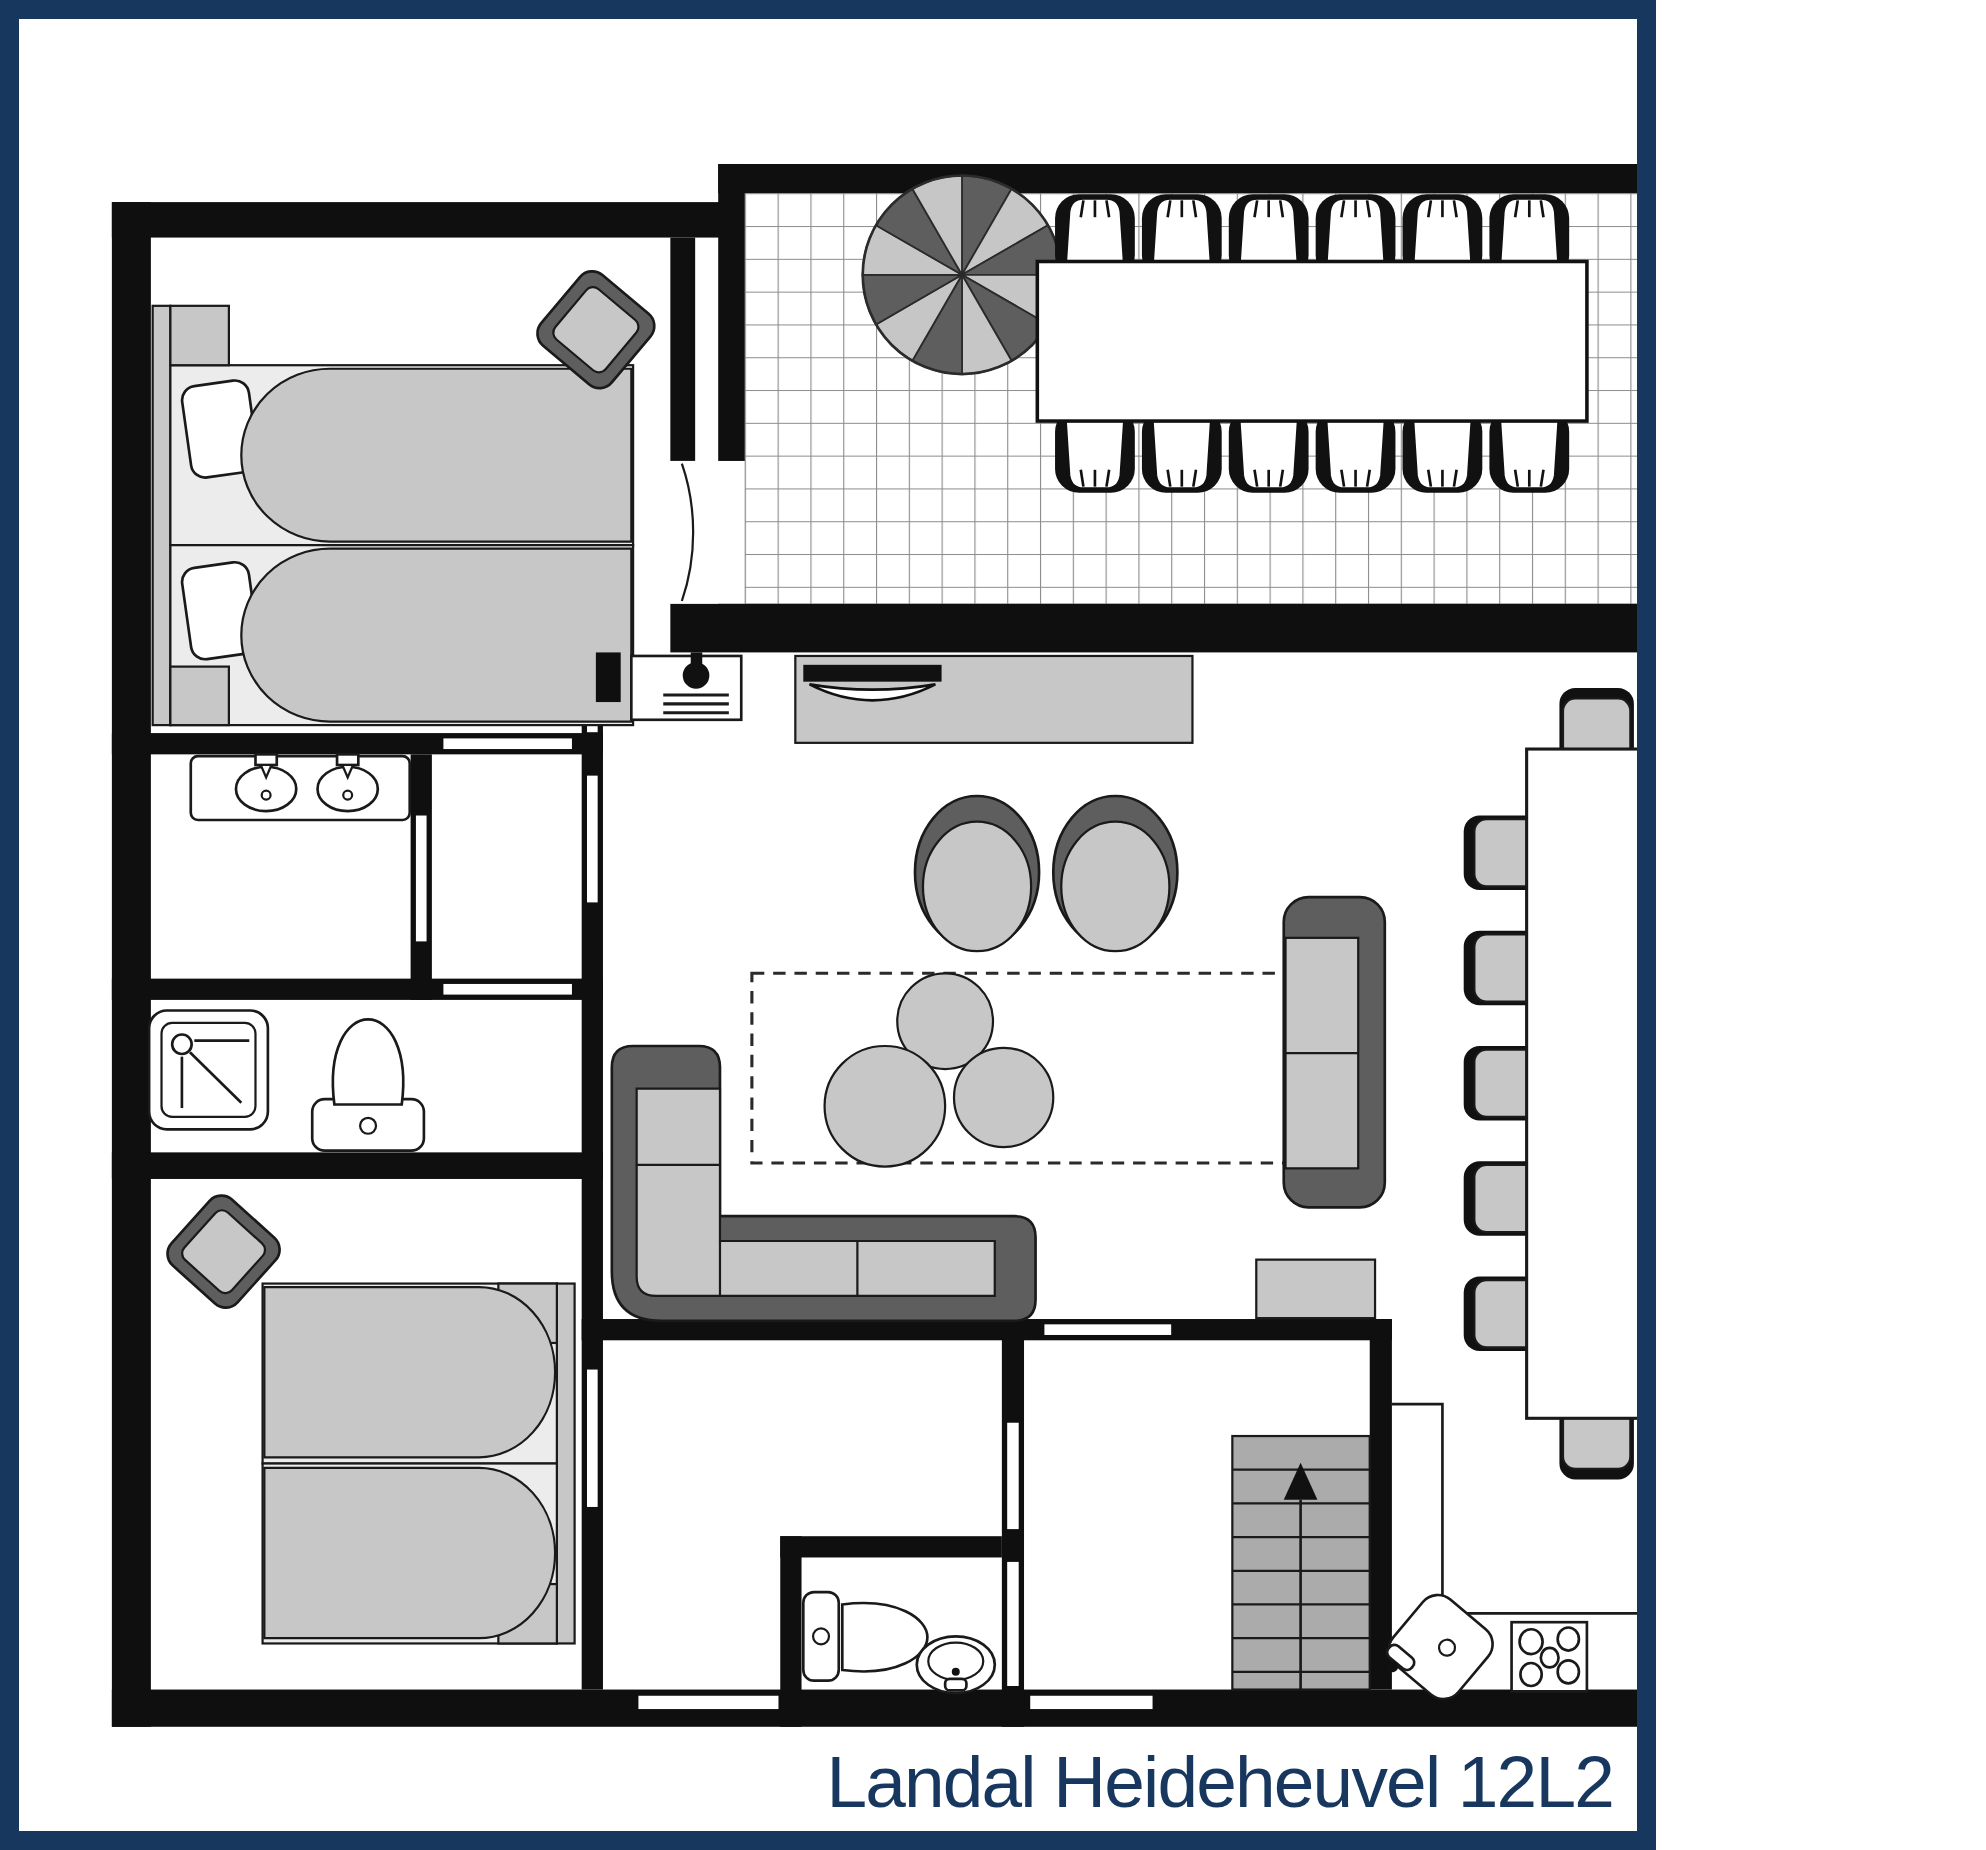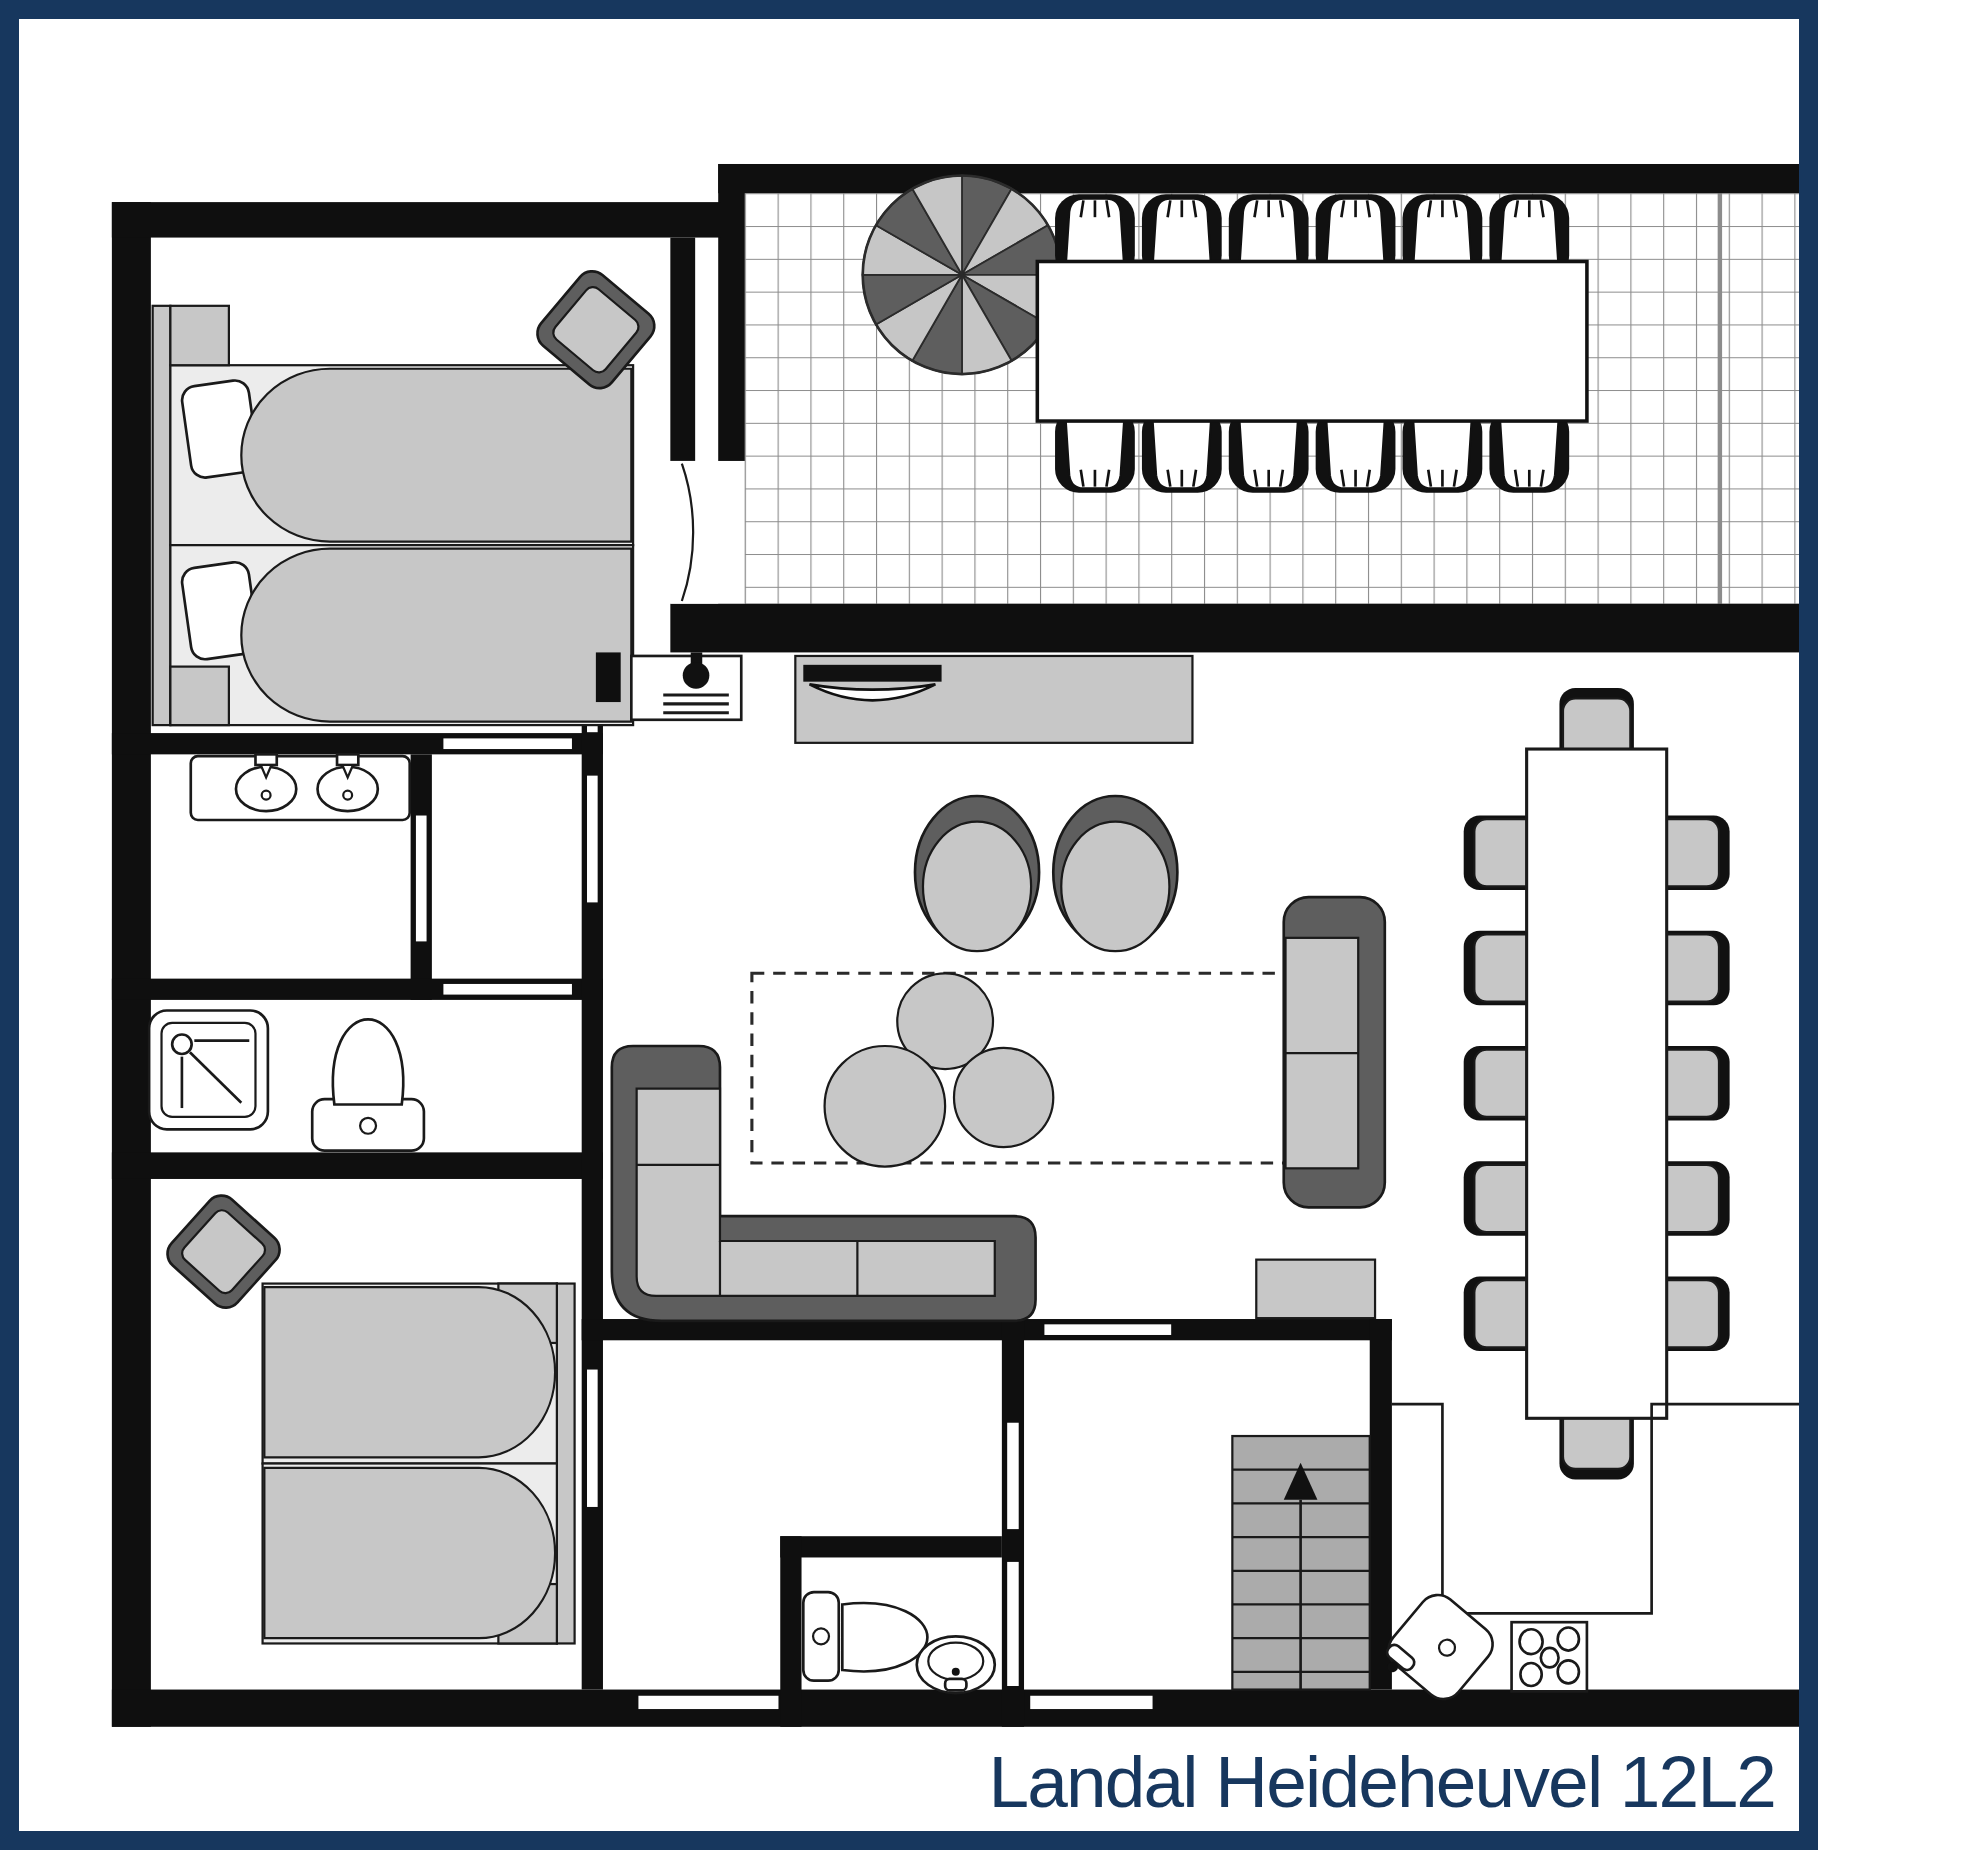--- a/index.html
+++ b/index.html
@@ -1,16 +1,16 @@
 <!DOCTYPE html>
 <html style="--navy: #17375e; --wall: #0f0f0f; --ink: #1a1a1a; --grayLight: #c7c7c7; --grayMid: #ababab; --grayDark: #5e5e5e; --grayBase: #ececec; --gridLine: #8c8c8c;font-size:14px"><head>
 <meta charset="utf-8">
 <style>
   html,body{margin:0;padding:0;background:#fff;}
-  .canvas{position:relative;width:1818px;height:1850px;background:#fff;overflow:hidden;
+  .canvas{position:relative;width:1656px;height:1850px;background:#fff;overflow:hidden;
           font-family:"Liberation Sans", sans-serif;}
   .frame{position:absolute;inset:0;border:19.5px solid var(--navy);pointer-events:none;z-index:5;}
   svg{position:absolute;left:0;top:0;}
   .wall{fill:var(--wall);}
   .slit{fill:#fff;}
   .outl{fill:#fff;stroke:var(--ink);stroke-width:3;}
   .gl{fill:var(--grayLight);stroke:var(--ink);stroke-width:2.5;}
   .gd{fill:var(--grayDark);stroke:var(--ink);stroke-width:3;}
   .base{fill:var(--grayBase);stroke:var(--ink);stroke-width:2.5;}
   .ln{stroke:var(--ink);fill:none;}

